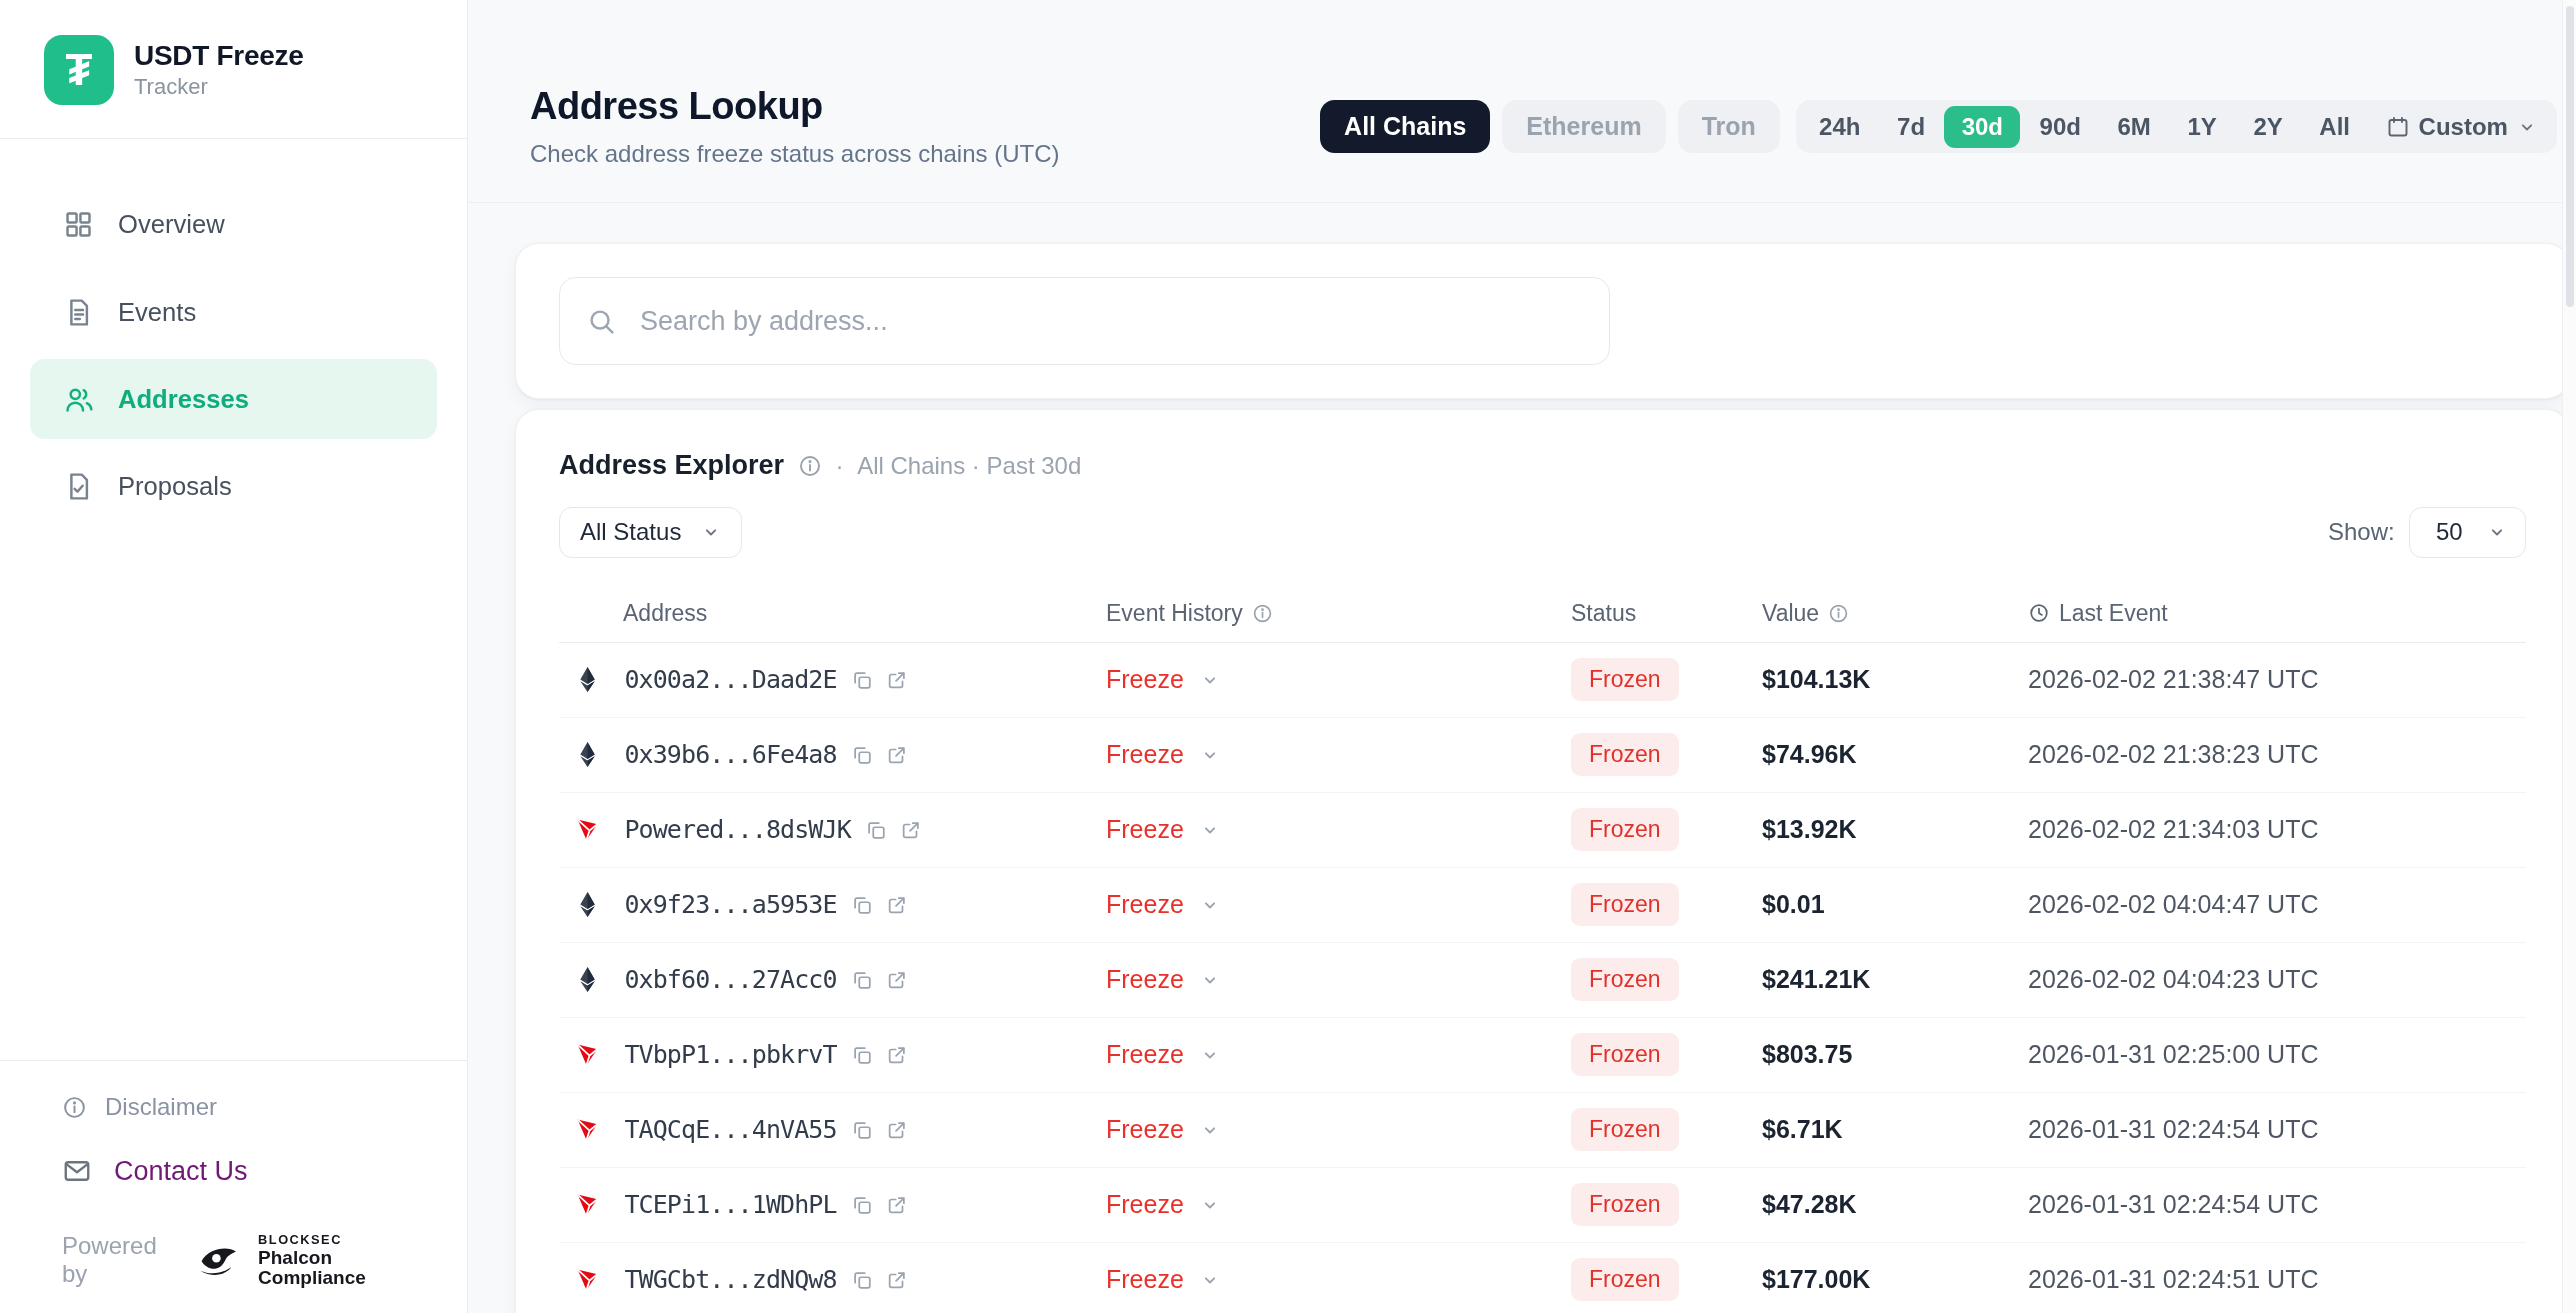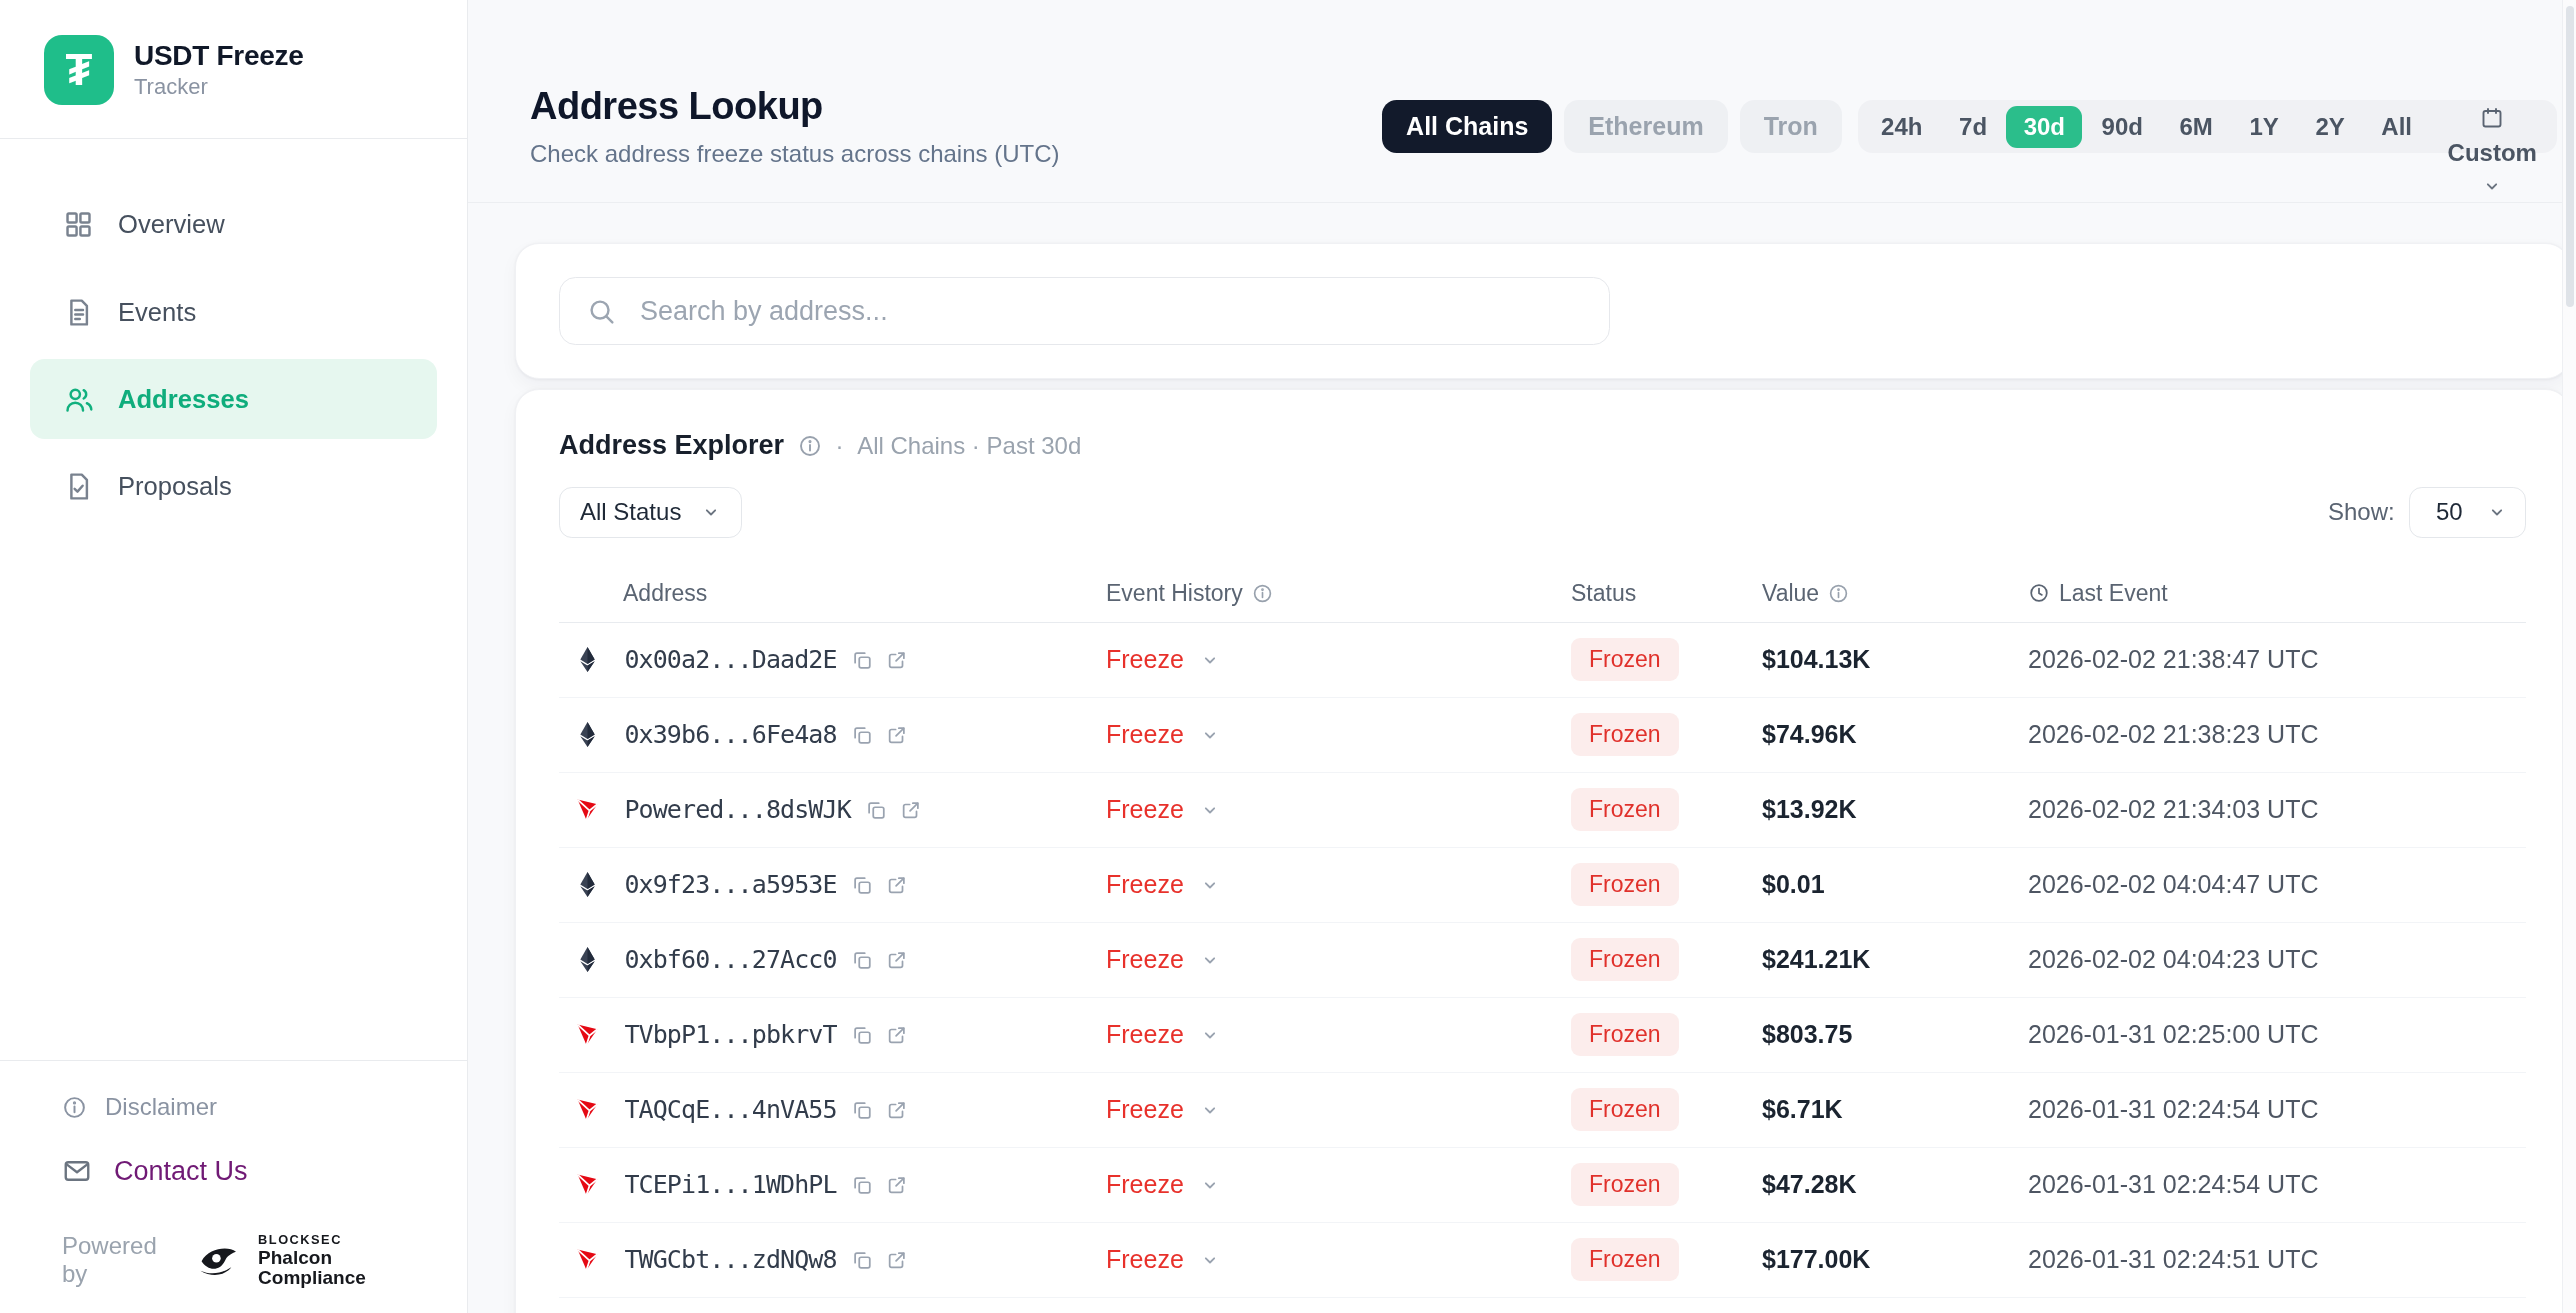--- a/index.html
+++ b/index.html
@@ -76,33 +76,33 @@
     display: flex; align-items: center; background: #F0F1F4; border-radius: 14.6px;
     height: 53px; padding: 0 5.5px; margin-left: 16.4px; gap: 1.8px;
   }
   .time-btn {
     padding: 0 17.4px; height: 42px; display: flex; align-items: center;
     border-radius: 11px; font-size: 24px; color: #4B5563; font-weight: 600; cursor: pointer;
   }
   .time-btn.active { background: #2BBE8B; color: #fff; font-weight: 700; }
   .custom-btn {
     display: flex; align-items: center; gap: 9px; padding: 0 14.6px 0 16.4px;
-    color: #4B5563; font-size: 24px; font-weight: 600; cursor: pointer; height: 42px; flex-direction: column;
+    color: #4B5563; font-size: 24px; font-weight: 600; cursor: pointer; height: 42px;
   }
   .custom-btn .cicon { width: 24px; height: 24px; display: flex; color: #5A6472; }
   .chev-sm { width: 20px; height: 20px; display: flex; color: #6B7480; }
   .cicon svg, .chev-sm svg { width: 100%; height: 100%; }
 
   .search-card {
     margin: 40px 6.4px 0 47px; background: #fff; border-radius: 24px;
     padding: 33px 43px; border: 0.9px solid #F0F1F4;
     box-shadow: 0 0.9px 2.7px rgba(16,24,40,.05), 0 7.3px 18px rgba(16,24,40,.04);
   }
   .search-box {
-    width: 1051px; height: 68px; border: 1.8px solid #E6E8EC; border-radius: 16.4px;
+    width: 1051px; height: 88px; border: 1.8px solid #E6E8EC; border-radius: 16.4px;
     display: flex; align-items: center; gap: 24px; padding: 0 27px; background: #fff;
   }
   .search-box .sicon { width: 29px; height: 29px; color: #9CA5B1; flex: none; display: flex; }
   .sicon svg { width: 100%; height: 100%; }
   .search-input {
     border: none; outline: none; flex: 1; font-size: 27px; color: #334155;
     background: transparent; font-family: inherit;
   }
   .search-input::placeholder { color: #9CA5B1; }
 

